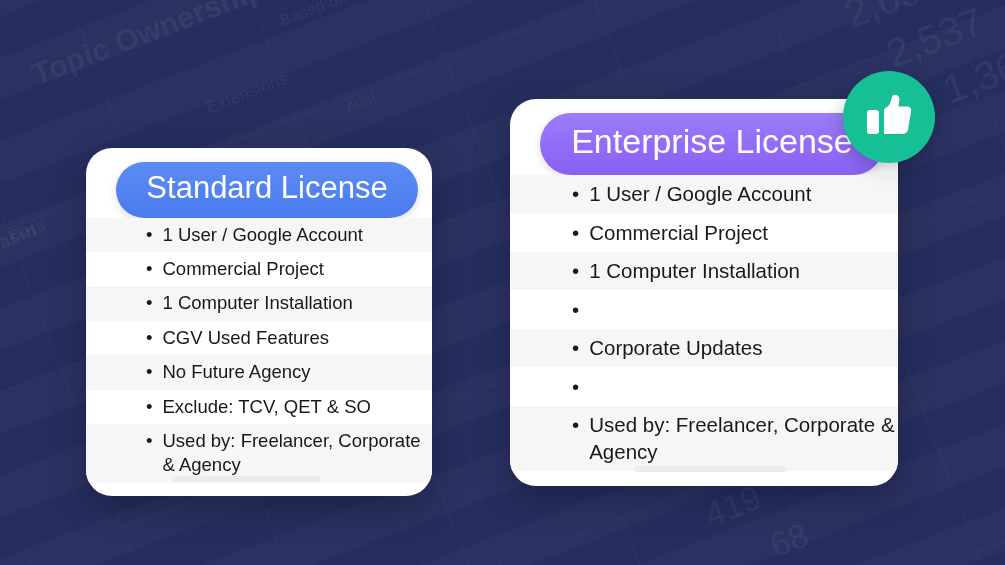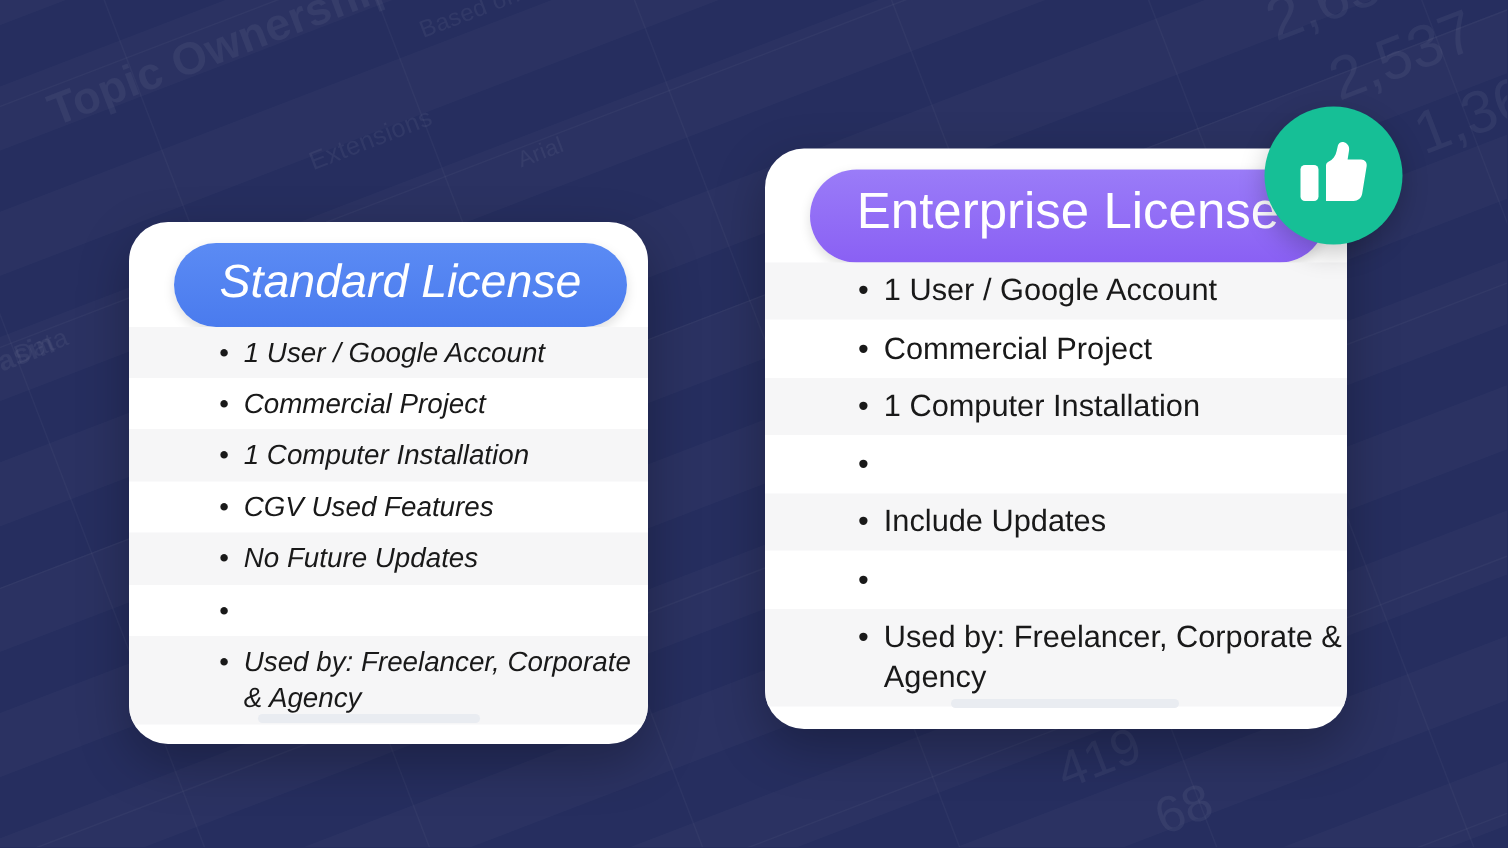--- a/index.html
+++ b/index.html
@@ -82,21 +82,20 @@
     background: #ffffff;
     border-radius: 26px;
     box-shadow: 0 12px 34px rgba(0,0,0,0.28);
     overflow: hidden;
   }
   .card-standard {
     left: 86px;
     top: 148px;
     width: 346px;
     height: 348px;
-    font-style: italic;
   }
   .card-enterprise {
     left: 510px;
     top: 99px;
     width: 388px;
     height: 387px;
   }
 
   .card-pad { padding: 14px 14px 0 14px; margin-left: 16px; }
 
@@ -245,24 +244,25 @@
         <li class="feature-row zebra">
           <span class="bullet">•</span>
           <span class="ftext">1 Computer Installation</span>
         </li>
         <li class="feature-row">
           <span class="bullet">•</span>
           <span class="ftext">CGV Used Features</span>
         </li>
         <li class="feature-row zebra">
           <span class="bullet">•</span>
-          <span class="ftext">No Future Updates</span>
-        </li>
-        <li class="feature-row">
-          <span class="bullet">•</span>
+          <span class="ftext">No Future Agency</span>
+        </li>
+        <li class="feature-row">
+          <span class="bullet">•</span>
+          <span class="ftext">Exclude: TCV, QET &amp; SO</span>
         </li>
         <li class="feature-row zebra">
           <span class="bullet">•</span>
           <span class="ftext">Used by: Freelancer, Corporate &amp; Agency</span>
         </li>
       </ul>
     <div class="scroll-bar"></div>
   </div>
 
   <div class="card card-enterprise ent">
@@ -280,21 +280,21 @@
         </li>
         <li class="feature-row zebra">
           <span class="bullet">•</span>
           <span class="ftext">1 Computer Installation</span>
         </li>
         <li class="feature-row">
           <span class="bullet">•</span>
         </li>
         <li class="feature-row zebra">
           <span class="bullet">•</span>
-          <span class="ftext">Include Updates</span>
+          <span class="ftext">Corporate Updates</span>
         </li>
         <li class="feature-row">
           <span class="bullet">•</span>
         </li>
         <li class="feature-row zebra">
           <span class="bullet">•</span>
           <span class="ftext">Used by: Freelancer, Corporate &amp; Agency</span>
         </li>
       </ul>
     <div class="scroll-bar"></div>

